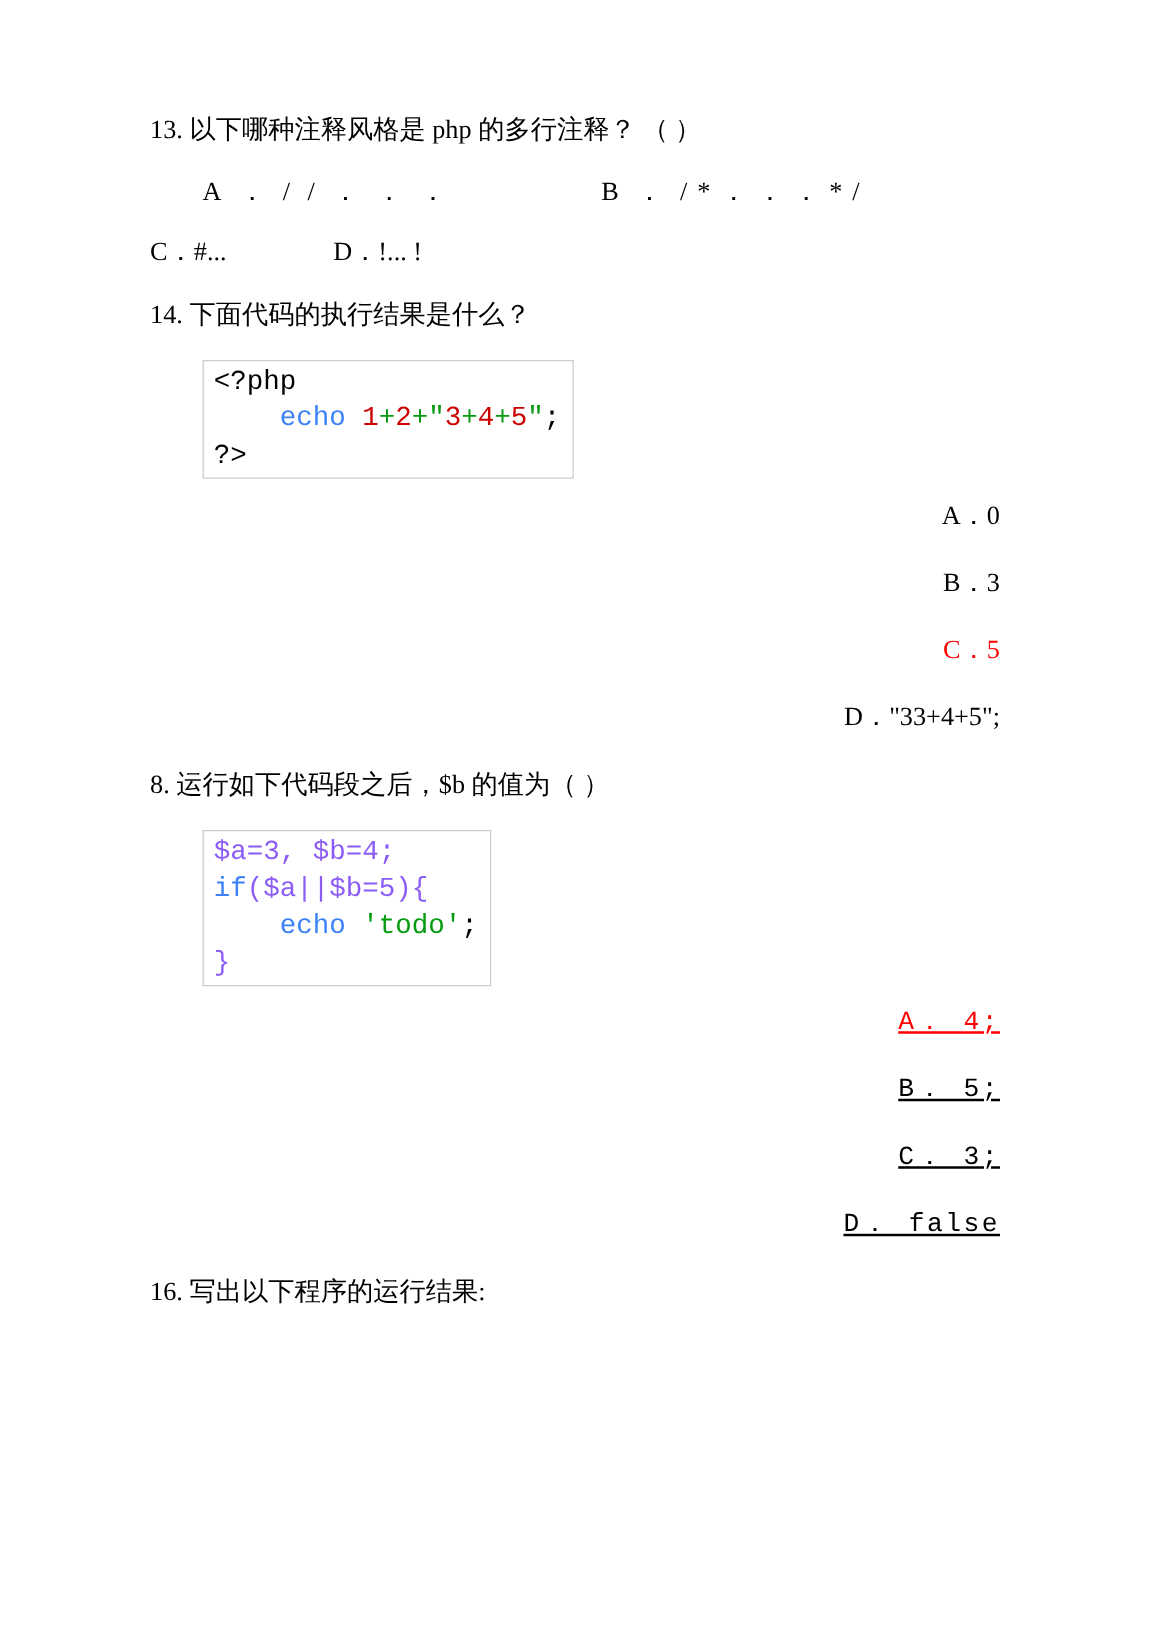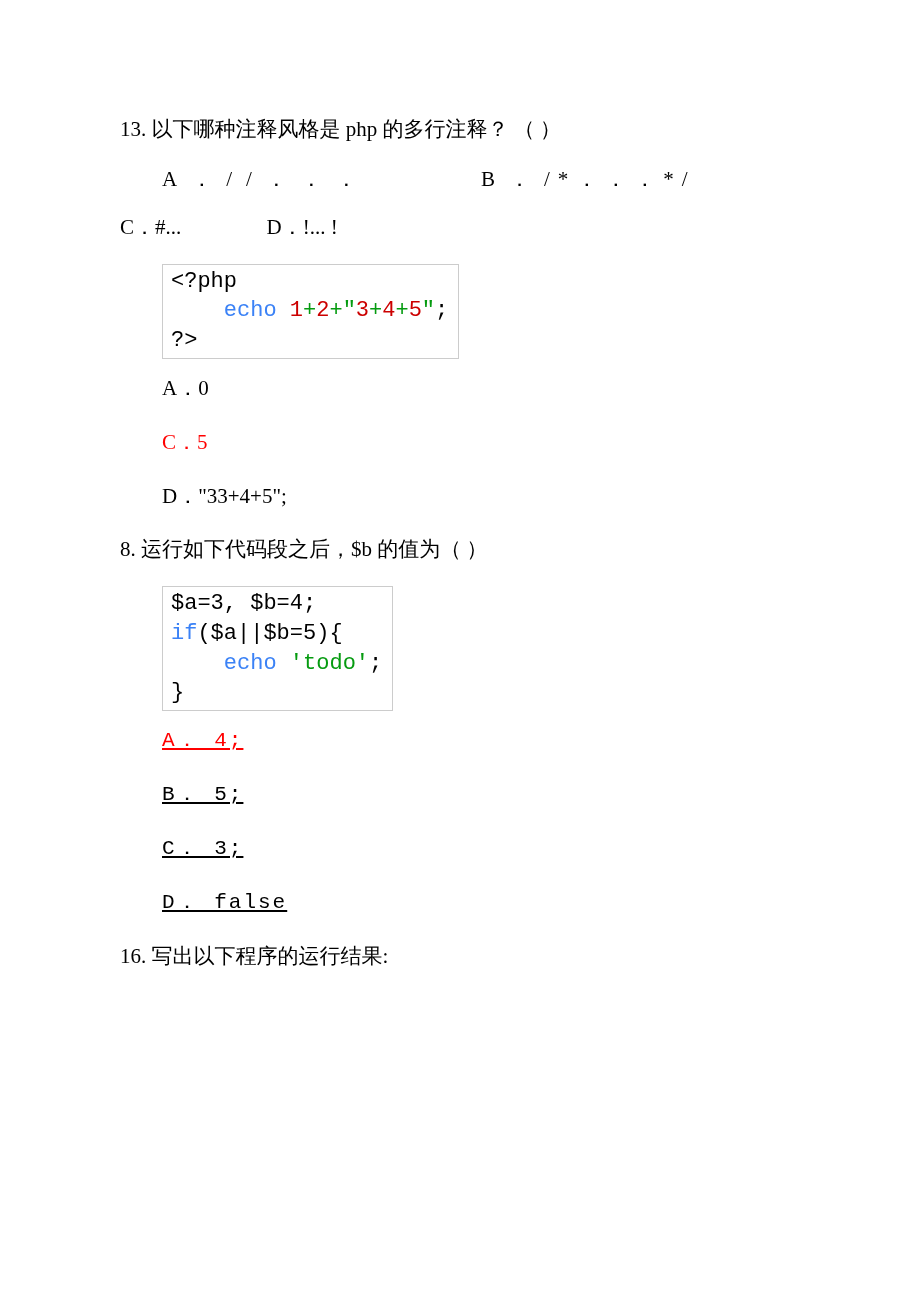--- a/index.html
+++ b/index.html
@@ -6,21 +6,21 @@
     margin: 0;
     padding: 0;
     background: #ffffff;
     font-family: "SimSun", "宋体", serif;
     font-size: 21px;
     color: #000000;
     line-height: 1.9;
     width: 920px;
   }
   .page {
-    padding: 110px 120px 60px 120px;
+    padding: 84px 120px 60px 120px;
   }
   .q-line {
     margin-bottom: 10px;
   }
   .opt-row {
     display: flex;
     margin-bottom: 8px;
   }
   .opt-indent {
     padding-left: 42px;
@@ -38,24 +38,25 @@
     font-family: Consolas, "Courier New", monospace;
     font-size: 22px;
     line-height: 1.35;
     white-space: pre;
   }
   .codebox .tag { color: #000000; margin-top: 44px; }
   .codebox .kw { color: #3b82f6; }
   .codebox .num { color: #cc0000; }
   .codebox .op { color: #059b10; }
   .codebox .str { color: #059b10; }
-  .codebox .var { color: #000000; }
+  .codebox .var { color: #8b5cf6; }
   .codebox .guide { color: #bbbbbb; }
   .opt-list {
     padding-left: 42px;
+    text-align: right;
   }
   .opt-list .opt {
     margin-bottom: 14px;
   }
   .opt-list .opt.red {
     color: #ff0000;
   }
   .opt-list-mono .opt {
     font-family: "Courier New", monospace;
     letter-spacing: 2px;
@@ -82,26 +83,31 @@
     <div class="opt-b">
       <span>B．</span><span class="spaced">/*．．．*/</span>
     </div>
   </div>
   <div class="opt-cd">
     <span class="c">C．#...</span>
     <span class="d">D．!... !</span>
   </div>
 
   
+  <div class="q-line">
+    <span>14.</span>
+    <span>下面代码的执行结果是什么？</span>
+  </div>
   <div class="codebox"><span class="tag">&lt;?php</span>
 <span class="guide">    </span><span class="kw">echo</span> <span class="num">1</span><span class="op">+</span><span class="num">2</span><span class="op">+</span><span class="str">"</span><span class="num">3</span><span class="op">+</span><span class="num">4</span><span class="op">+</span><span class="num">5</span><span class="str">"</span><span>;</span>
 <span class="tag">?&gt;</span></div>
 
   <div class="opt-list">
     <div class="opt">A．0</div>
+    <div class="opt">B．3</div>
     <div class="opt red">C．5</div>
     <div class="opt">D．"33+4+5";</div>
   </div>
 
   
   <div class="q-line">
     <span>8.</span>
     <span>运行如下代码段之后，$b 的值为（ ）</span>
   </div>
   <div class="codebox"><span class="var">$a=3, $b=4;</span>

